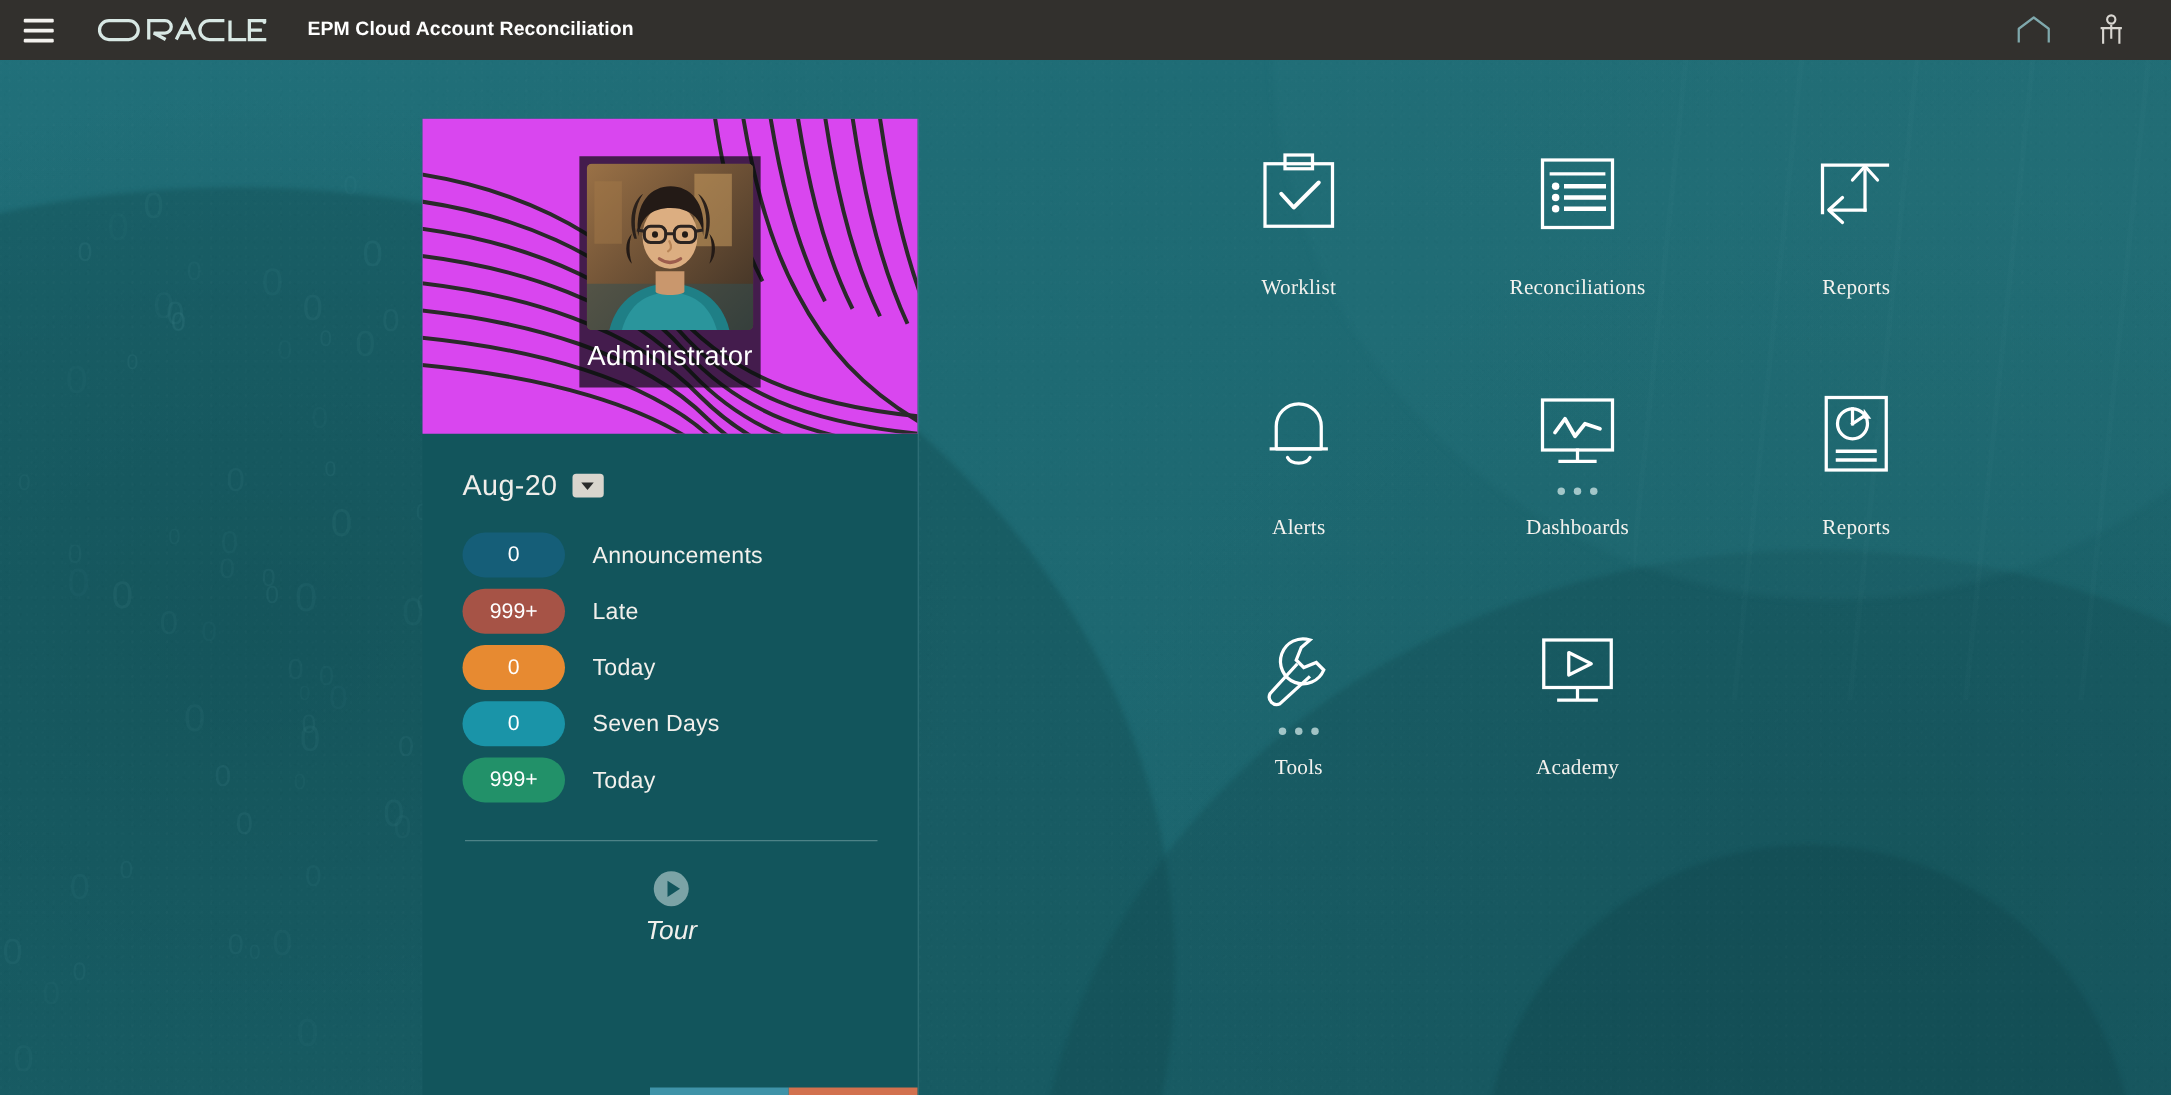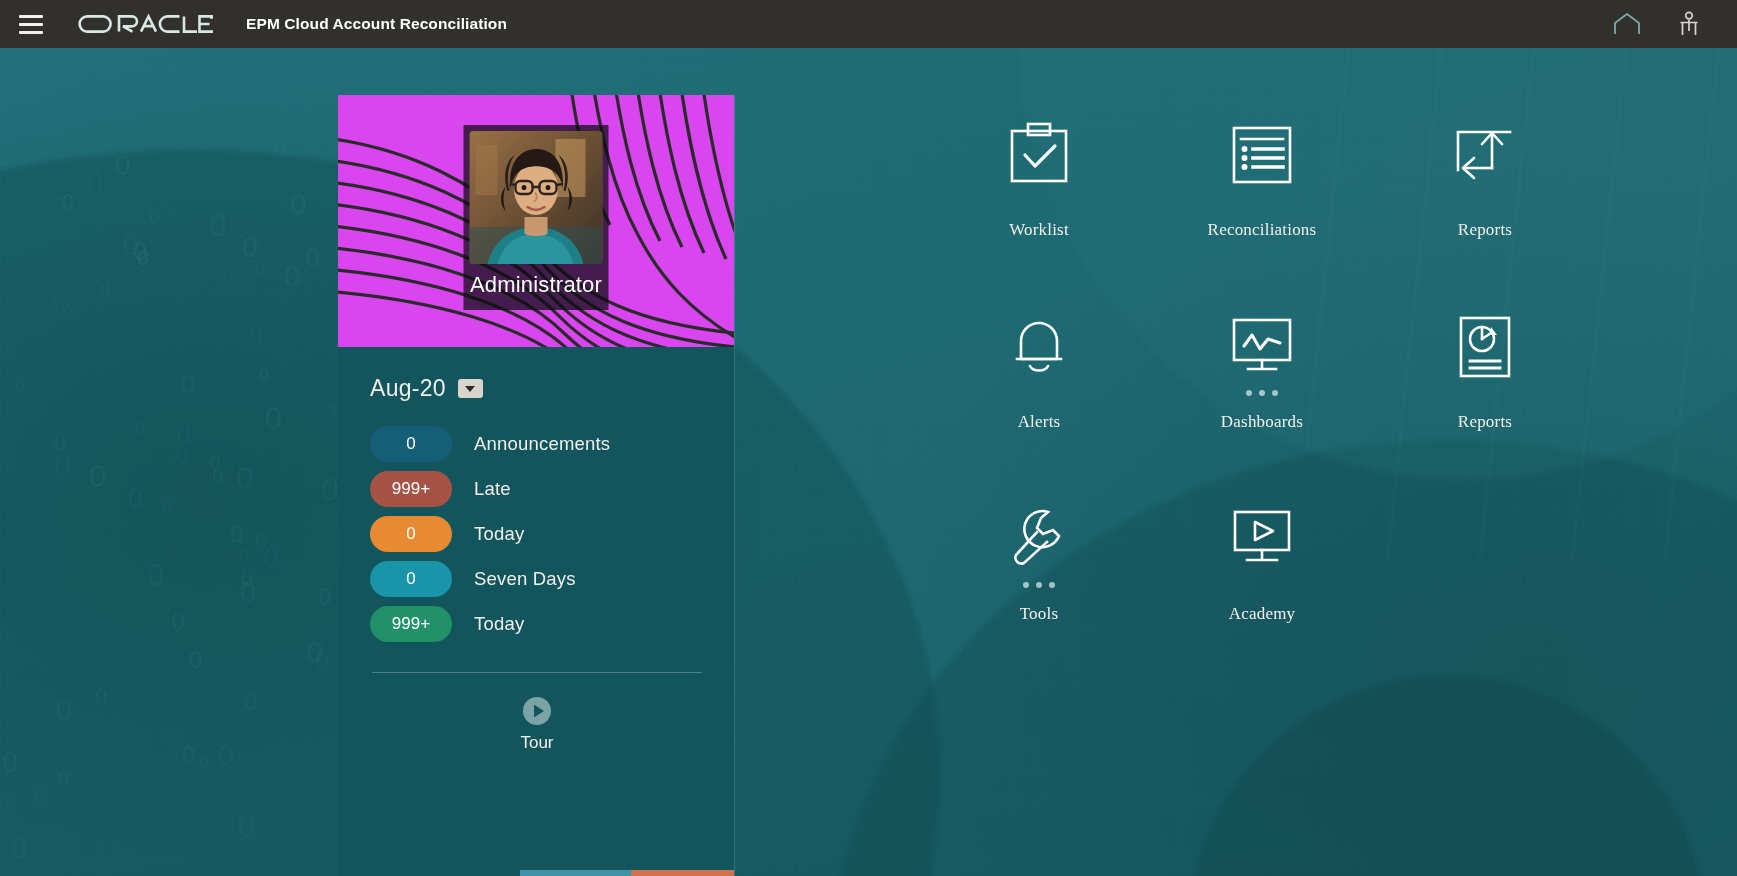--- a/index.html
+++ b/index.html
@@ -275,21 +275,22 @@
     text-align: center;
     padding-top: 22px;
     cursor: pointer;
   }
   .tour-btn {
     width: 32px; height: 32px;
     margin: 0 auto 6px;
   }
   .tour-label {
     color: #f2f0ec;
-    font-size: 17px;
+    font-size: 21px;
+    font-style: italic;
   }
   .card-footer-bar {
     position: absolute;
     left: 0; right: 0; bottom: 0;
     height: 6px;
     display: flex;
   }
   .card-footer-bar i { display: block; height: 100%; }
   .cfb-1 { flex: 0 0 46%; background: transparent; }
   .cfb-2 { flex: 0 0 28%; background: #3e93a8; }

